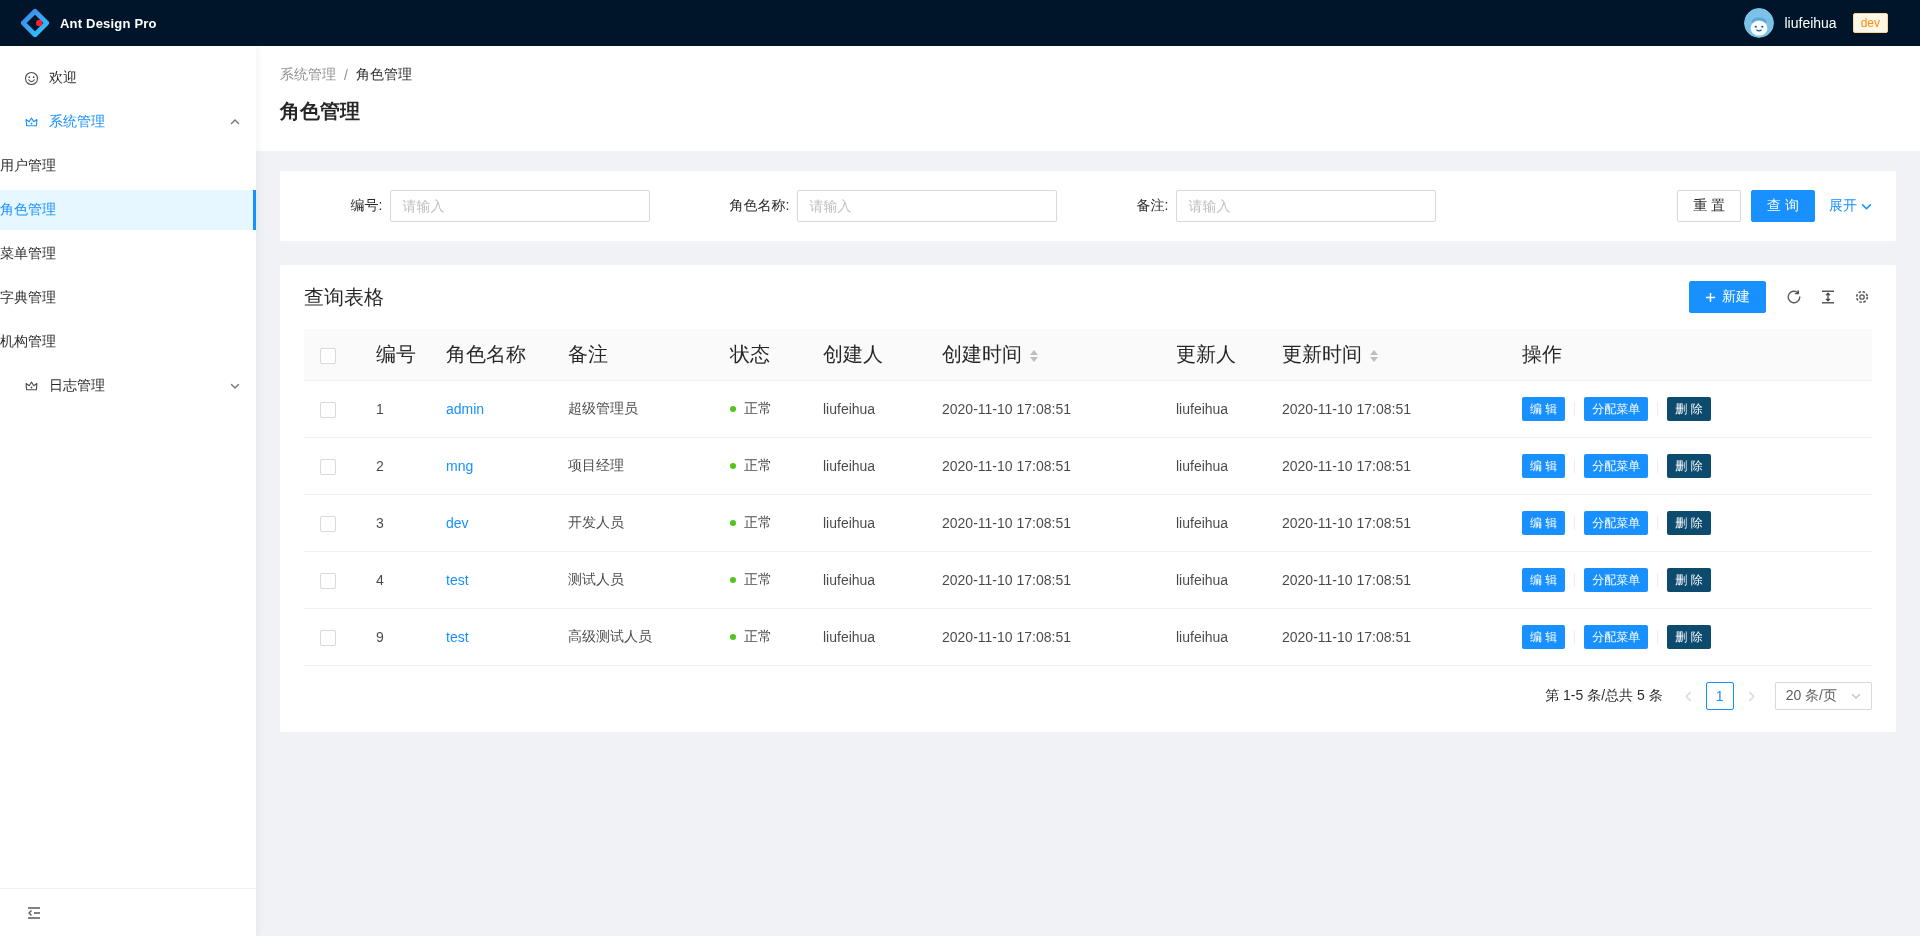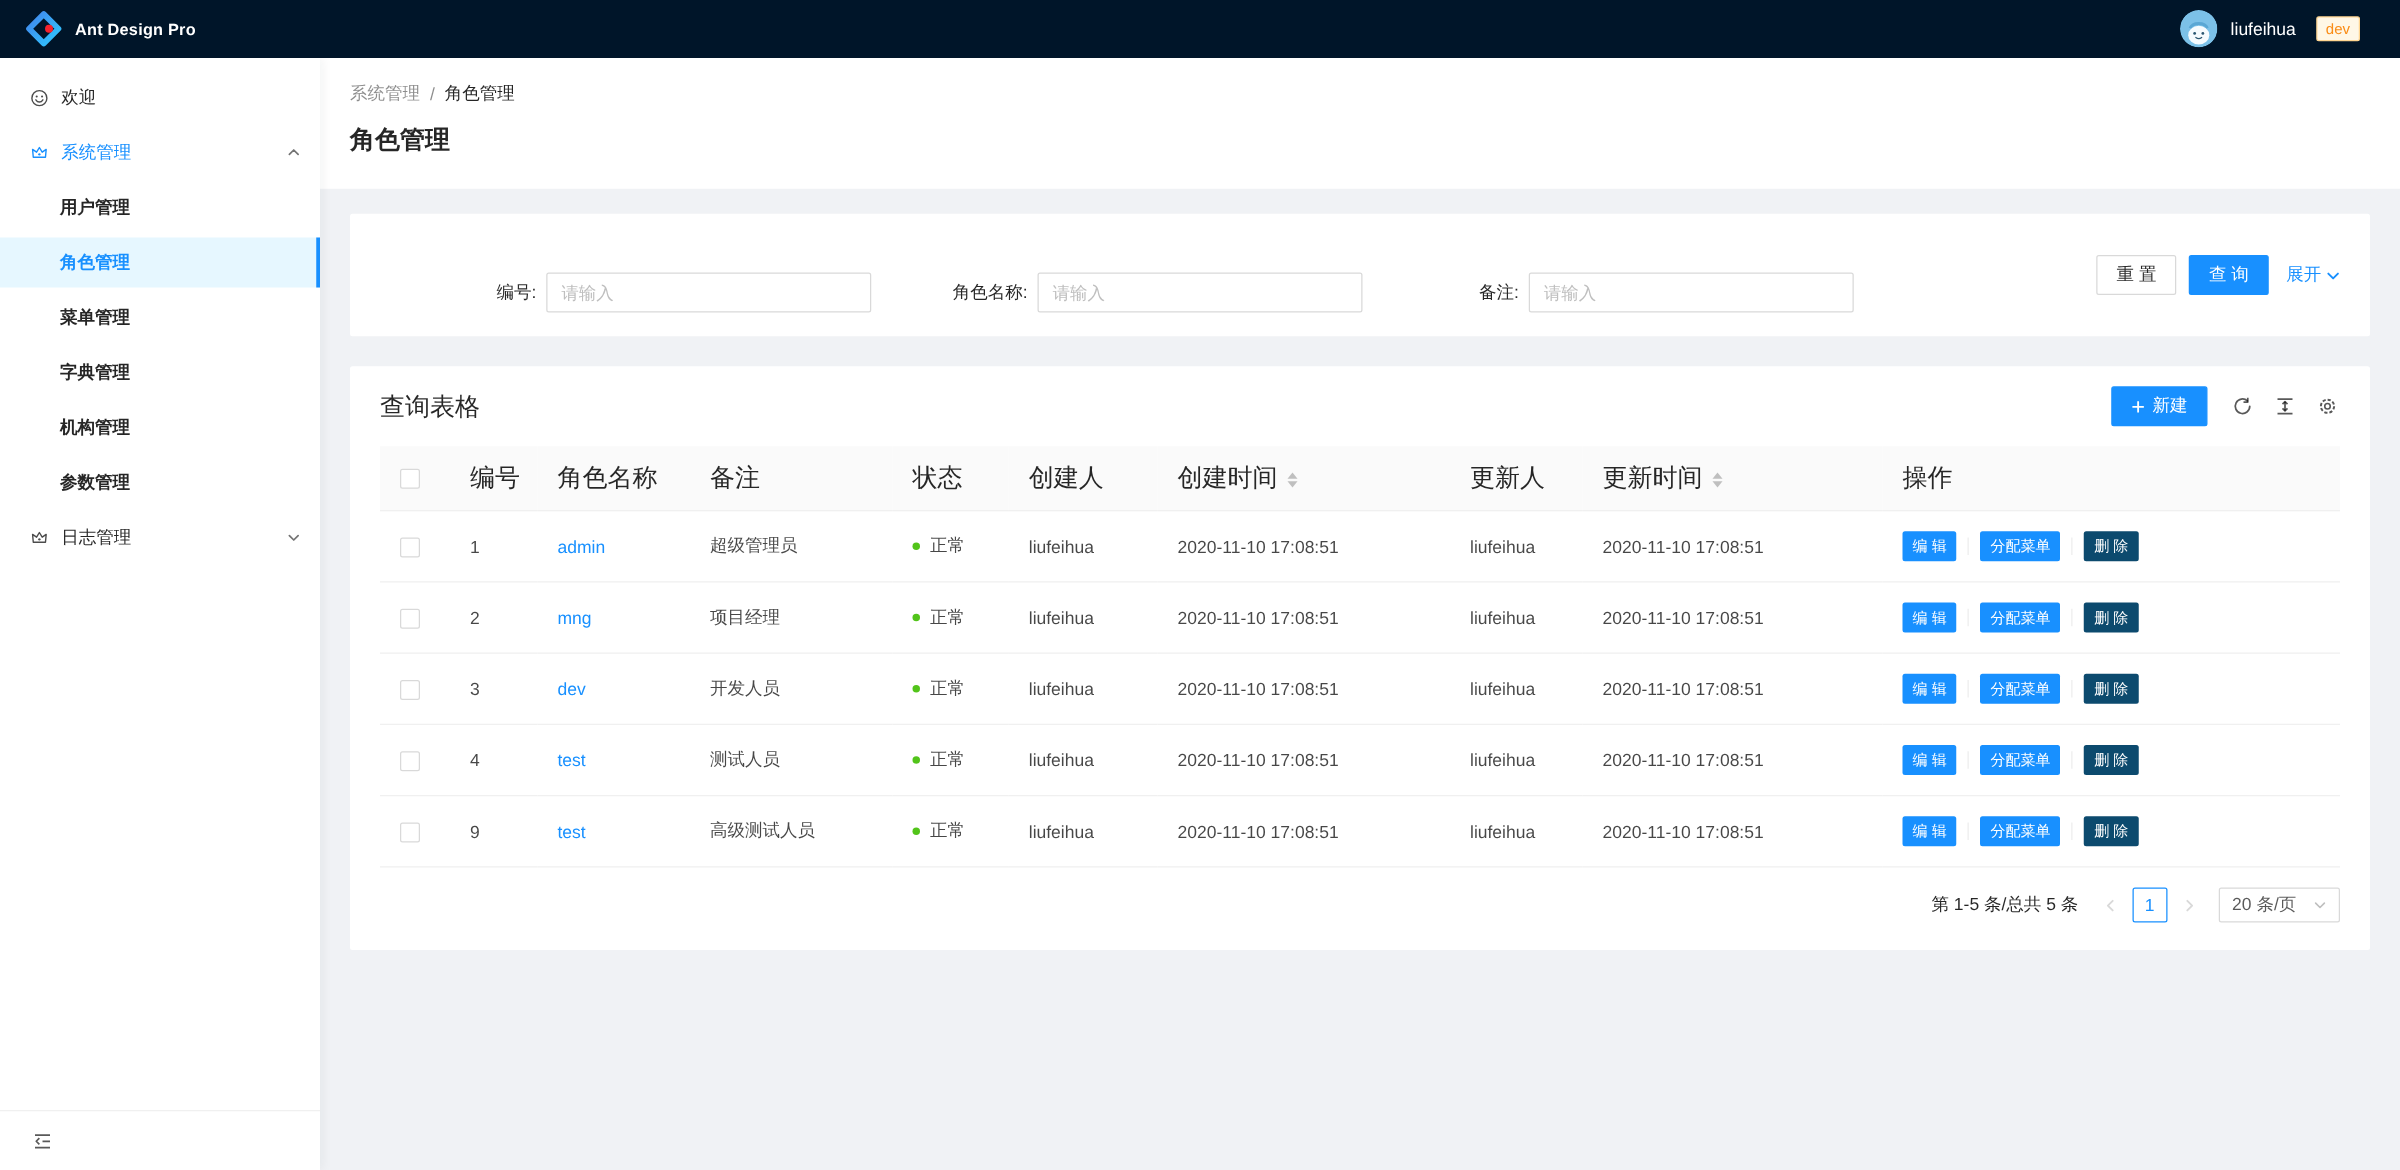--- a/index.html
+++ b/index.html
@@ -20,37 +20,37 @@
   .avatar { width:30px; height:30px; border-radius:50%; overflow:hidden; flex:0 0 auto; }
   
   .sidebar { position:fixed; top:46px; left:0; bottom:0; width:256px; background:#fff;
     box-shadow:2px 0 8px rgba(29,35,41,.05); display:flex; flex-direction:column; z-index:50; }
   .menu { flex:1; padding-top:8px; overflow:hidden; }
   .menu-item { height:40px; margin:4px 0; display:flex; align-items:center; padding:0 16px 0 24px;
     color:rgba(0,0,0,.85); cursor:pointer; }
   .menu-item .mi-icon { display:flex; width:15px; margin-right:10px; color:rgba(0,0,0,.7); }
   .menu-item.active-parent, .menu-item.active-parent .mi-icon { color:#1890ff; }
   .menu-item .arrow { margin-left:auto; color:rgba(0,0,0,.55); display:flex; }
-  .menu-sub-item { height:40px; margin:4px 0; display:flex; align-items:center; padding-left:48px;
-    color:rgba(0,0,0,.85); cursor:pointer;font-weight:bold; }
+  .menu-sub-item { height:40px; margin:4px 0; display:flex; align-items:center; 
+    color:rgba(0,0,0,.85); cursor:pointer; }
   .menu-sub-item.selected { background:#e6f7ff; color:#1890ff; border-right:3px solid #1890ff; }
   .sidebar-footer { border-top:1px solid #f0f0f0; height:48px; display:flex; align-items:center;
     padding-left:24px; color:rgba(0,0,0,.75); }
   
   .main { margin-left:256px; padding-top:46px; }
   .page-header { background:#fff; padding:20px 24px 26px; }
   .breadcrumb { font-size:14px; display:flex; gap:8px; align-items:center; }
   .bc-parent { color:rgba(0,0,0,.45); cursor:pointer; }
   .bc-sep { color:rgba(0,0,0,.45); }
   .bc-current { color:rgba(0,0,0,.85); }
   .page-title { margin-top:14px; font-size:20px; font-weight:600; color:rgba(0,0,0,.85); }
   .content { padding:20px 24px 24px; }
   
   .search-card { background:#fff; border-radius:2px; padding:19px 24px; display:flex; align-items:center; }
-  .form-item { width:393px; display:flex; justify-content:flex-end; align-items:center;margin-top:28px; }
+  .form-item { width:393px; display:flex; justify-content:center; align-items:center; }
   .form-label { color:rgba(0,0,0,.85); margin-right:8px; white-space:nowrap; }
   .form-input { width:260px; height:32px; border:1px solid #d9d9d9; border-radius:2px;
     padding:0 11px; font-size:14px; color:rgba(0,0,0,.85); outline:none; font-family:inherit; }
   .form-input::placeholder { color:#bfbfbf; }
   .search-actions { margin-left:auto; display:flex; align-items:center; gap:10px; }
   .btn { height:32px; padding:0 15px; border-radius:2px; font-size:14px; cursor:pointer;
     font-family:inherit; display:inline-flex; align-items:center; gap:6px; }
   .btn-default { background:#fff; border:1px solid #d9d9d9; color:rgba(0,0,0,.85); }
   .btn-primary { background:#1890ff; border:1px solid #1890ff; color:#fff; }
   .expand-link { color:#1890ff; display:flex; align-items:center; gap:4px; cursor:pointer; margin-left:4px; }
@@ -161,23 +161,20 @@
       <span>角色管理</span>
     </div>
     <div class="menu-sub-item">
       <span>菜单管理</span>
     </div>
     <div class="menu-sub-item">
       <span>字典管理</span>
     </div>
     <div class="menu-sub-item">
       <span>机构管理</span>
-    </div>
-    <div class="menu-sub-item">
-      <span>参数管理</span>
     </div>
 
     <div class="menu-item">
       <span class="mi-icon">
         <svg width="15" height="15" viewBox="0 0 16 16">
             <path d="M2.8 11.5 L2.2 4.8 L5.6 7.2 L8 3.2 L10.4 7.2 L13.8 4.8 L13.2 11.5 Z" fill="none" stroke="currentColor" stroke-width="1.2" stroke-linejoin="round"></path>
             <circle cx="8" cy="9" r="1" fill="currentColor"></circle>
           </svg>
       </span>
       <span>日志管理</span>

